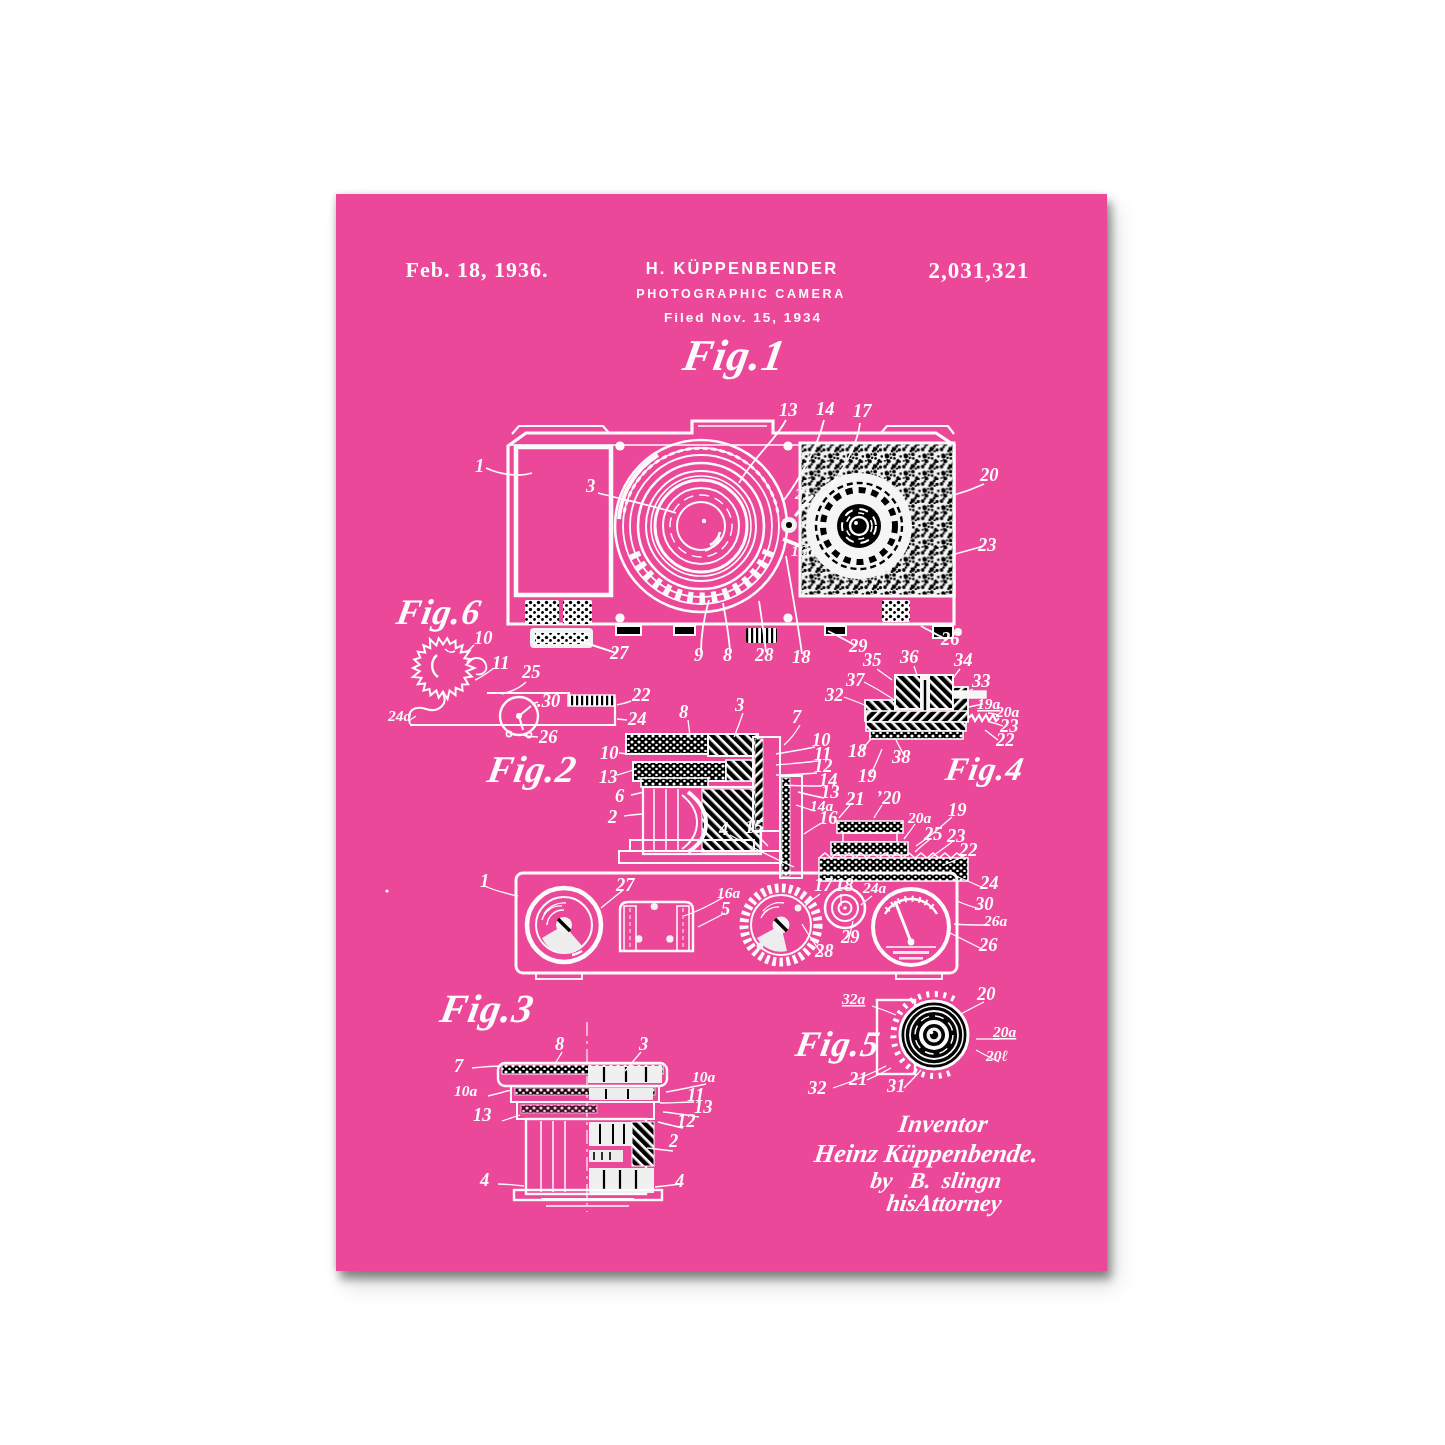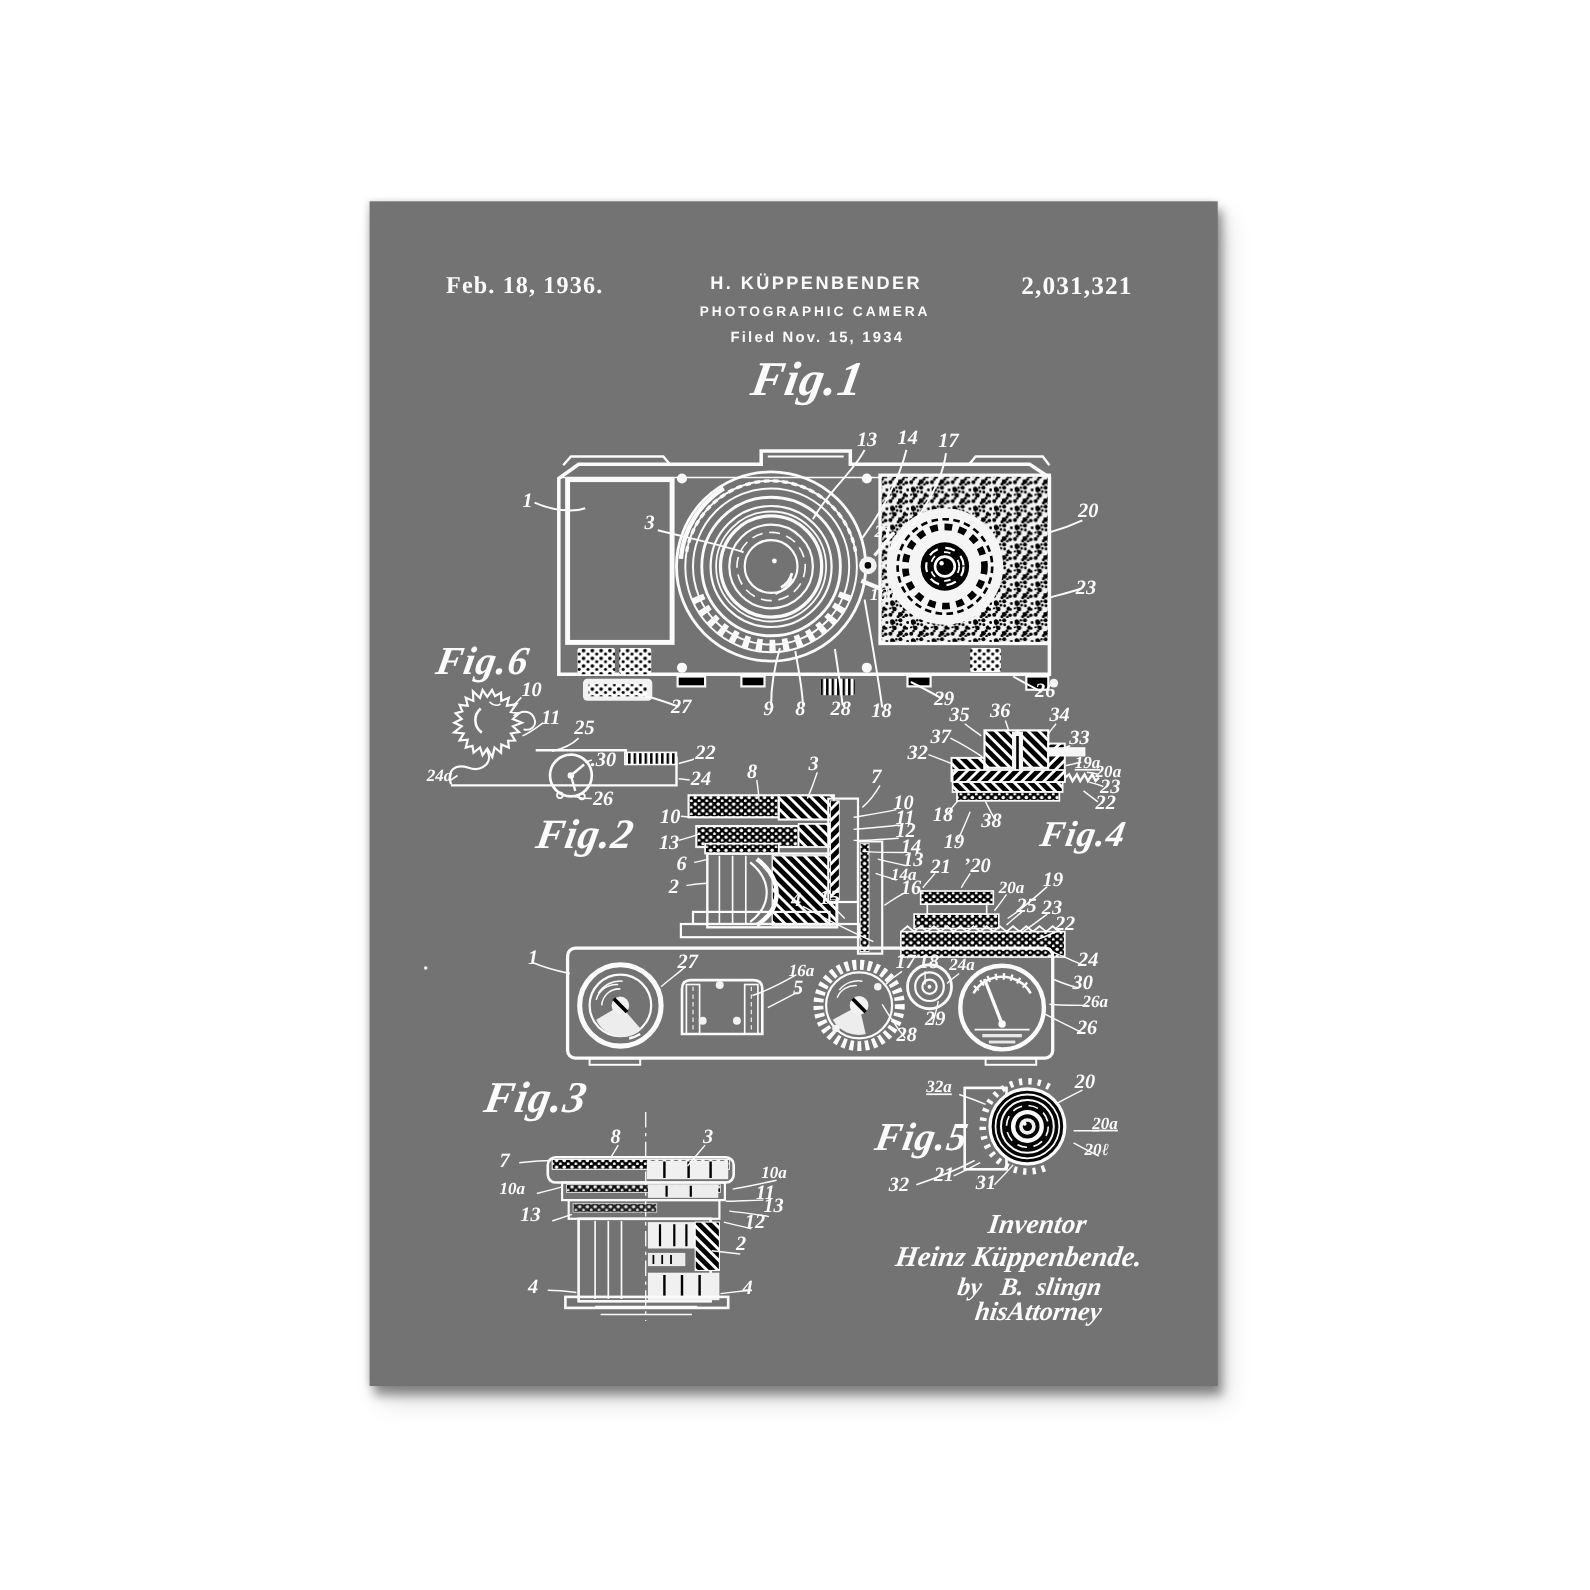--- a/index.html
+++ b/index.html
@@ -1,15 +1,15 @@
 <!DOCTYPE html>
 <html><head><meta charset="utf-8">
 <style>
 html,body{margin:0;padding:0;width:1445px;height:1445px;background:#ffffff;overflow:hidden}
-.poster{position:absolute;left:336px;top:183px;width:771px;height:1077px;background:#737373;
+.poster{position:absolute;left:336px;top:194px;width:771px;height:1077px;background:#ec4899;
 box-shadow:4px 8px 9px rgba(0,0,0,0.42), 9px 15px 22px rgba(0,0,0,0.13), -2px -1px 5px rgba(0,0,0,0.10);}
 svg{display:block}
 text{fill:#fbfbfb;font-family:"Liberation Serif",serif}
 .hd{font-weight:bold}
 .lbl{font-style:italic;font-weight:bold;font-size:18.5px}
 .lb2{font-style:italic;font-weight:bold;font-size:15.5px}
 .fig{font-style:italic;font-weight:bold}
 .sig{font-style:italic;font-weight:bold}
 .sans{font-family:"Liberation Sans",sans-serif;font-weight:bold}
 </style></head>

